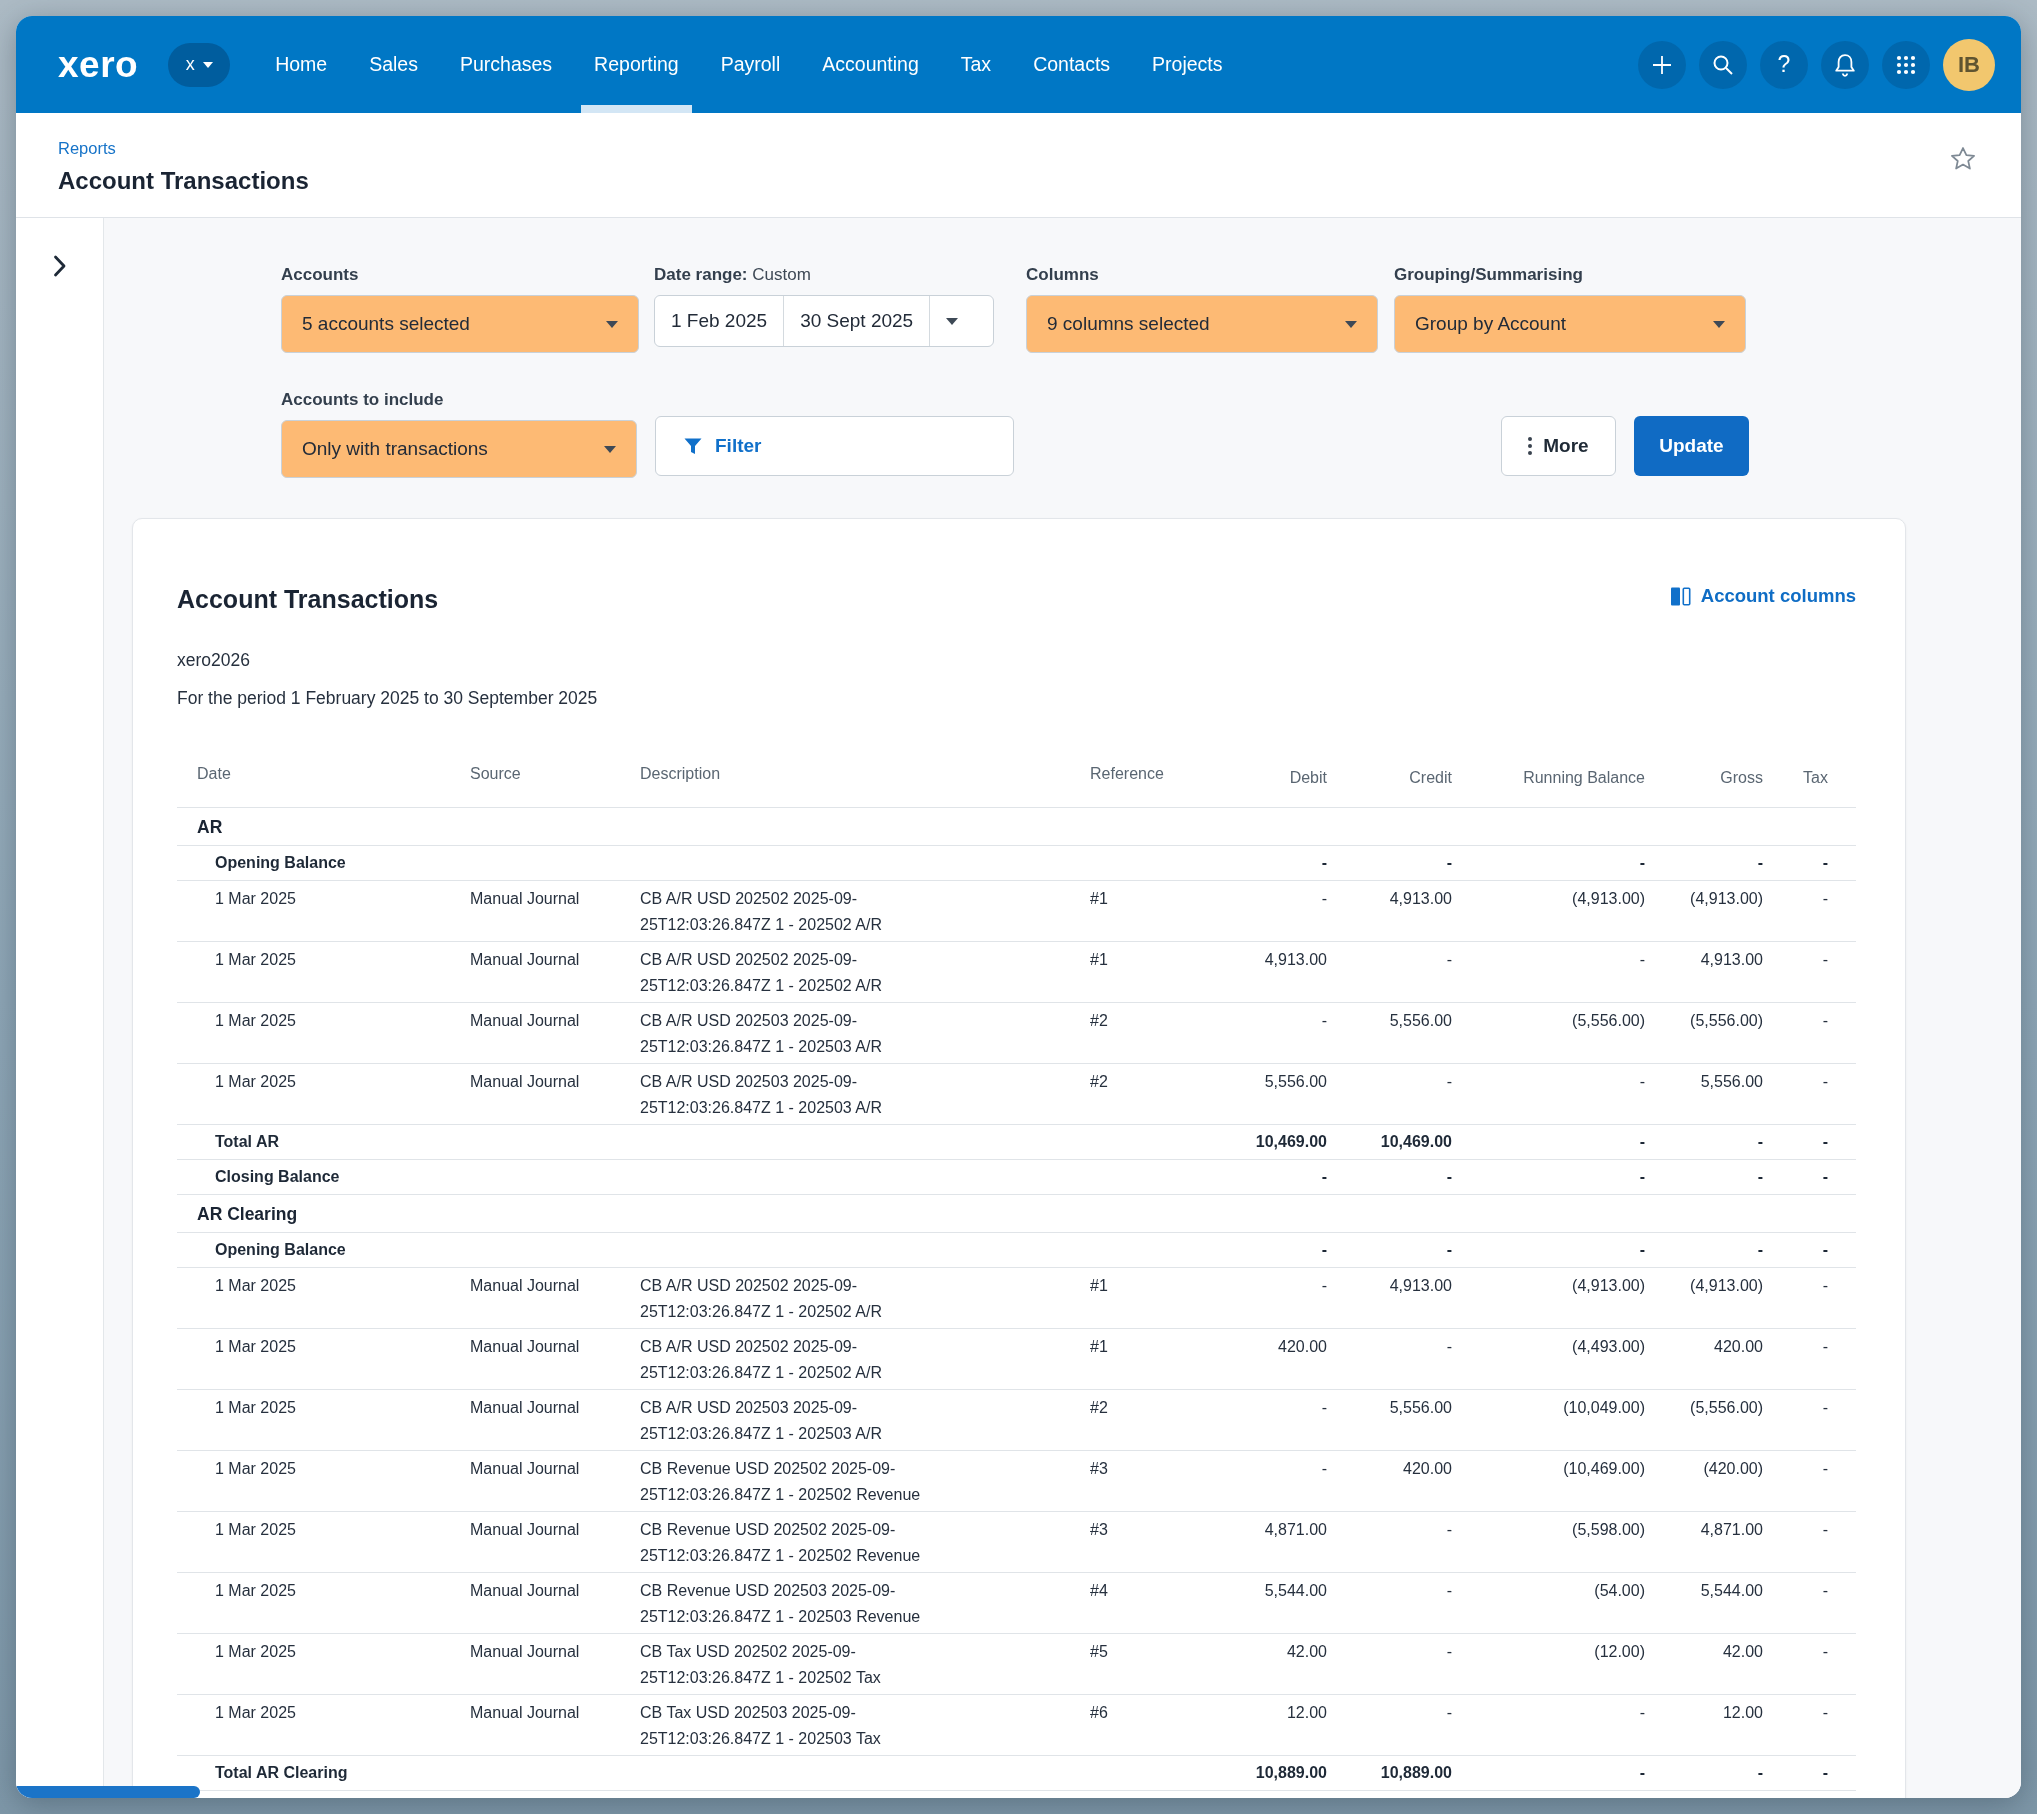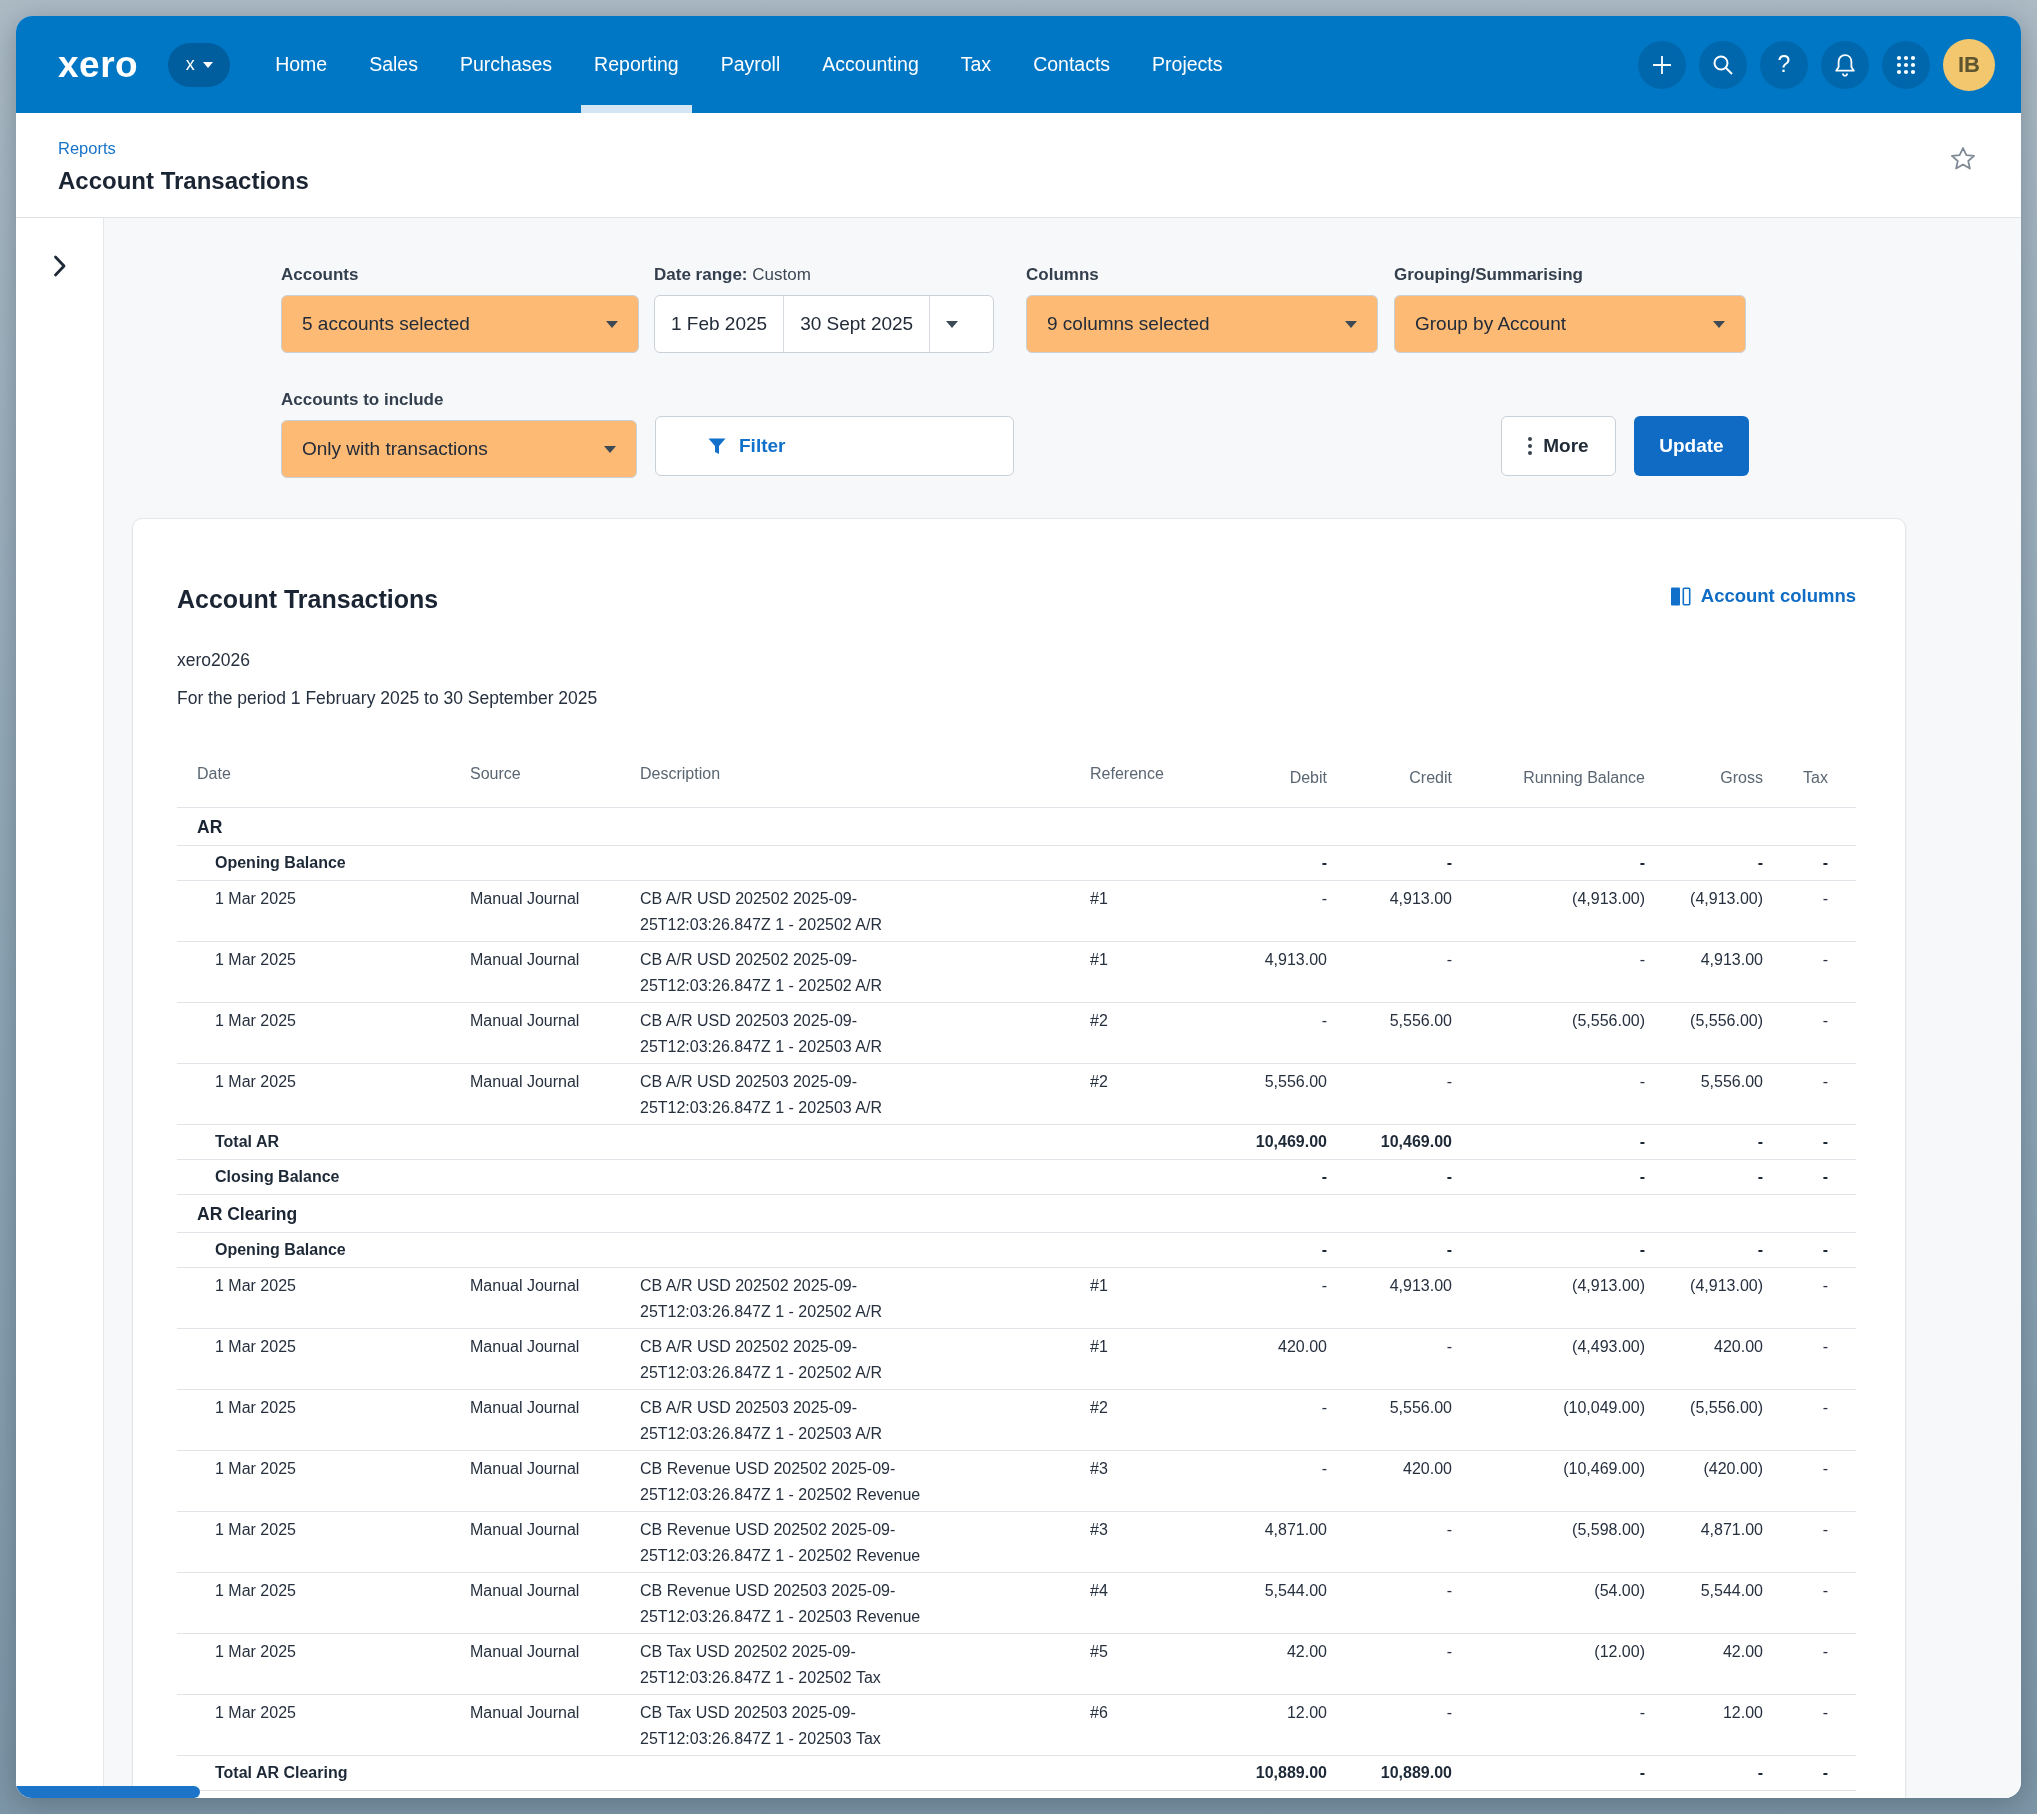--- a/index.html
+++ b/index.html
@@ -39,25 +39,25 @@
   .fgroup { position:absolute; top:47px; }
   .fg1 { left:177px; width:358px; }
   .fg2 { left:550px; width:340px; }
   .fg3 { left:922px; width:352px; }
   .fg4 { left:1290px; width:352px; }
   .fg-include { left:177px; top:172px; width:356px; position:absolute; }
   .flabel { font-size:17px; font-weight:700; color:#333F4D; line-height:19px; margin-bottom:11px; white-space:nowrap; }
   .flabel .light { font-weight:400; color:#3E4956; }
   .select { height:58px; background:#fdba74; border:1px solid #C9D1D8; border-radius:6px; display:flex; align-items:center; justify-content:space-between; padding:0 20px; font-size:19px; color:#222B38; cursor:pointer; }
   .caret-d { width:0; height:0; border-left:6px solid transparent; border-right:6px solid transparent; border-top:7px solid #3E4956; }
-  .dategroup { display:flex; height:58px; background:#fff; border:1px solid #C9D1D8; border-radius:6px; overflow:hidden; }
+  .dategroup { display:flex; height:52px; background:#fff; border:1px solid #C9D1D8; border-radius:6px; overflow:hidden; }
   .dseg { display:flex; align-items:center; padding:0 16px; font-size:19px; cursor:text; }
   .dseg.b { border-left:1px solid #D4DADF; }
   .dcaret { display:flex; align-items:center; justify-content:center; width:44px; border-left:1px solid #D4DADF; cursor:pointer; }
-  .filter-btn { position:absolute; left:551px; top:198px; width:359px; height:60px; background:#fff; border:1px solid #C9D1D8; border-radius:6px; display:flex; align-items:center; gap:13px; padding-left:52px; cursor:pointer; }
+  .filter-btn { position:absolute; left:551px; top:198px; width:359px; height:60px; background:#fff; border:1px solid #C9D1D8; border-radius:6px; display:flex; align-items:center; gap:13px; padding-left:28px; cursor:pointer; }
   .filter-btn span { color:#1070CA; font-size:19px; font-weight:700; }
   .more-btn { position:absolute; left:1397px; top:198px; width:115px; height:60px; background:#fff; border:1px solid #C9D1D8; border-radius:6px; display:flex; align-items:center; justify-content:center; gap:11px; font-size:19px; font-weight:700; color:#1F2A36; cursor:pointer; }
   .vdots { display:flex; flex-direction:column; gap:3px; }
   .vdots i { width:4px; height:4px; border-radius:50%; background:#39434F; }
   .update-btn { position:absolute; left:1530px; top:198px; width:115px; height:60px; background:#106BC4; border:none; border-radius:6px; color:#fff; font-size:19px; font-weight:700; cursor:pointer; font-family:inherit; }
 
   
   .card { margin-left:28px; width:1774px; min-height:1330px; background:#fff; border:1px solid #E3E6EA; border-radius:10px; padding:60px 49px 40px 44px; box-shadow:0 1px 3px rgba(20,30,40,.05); }
   .card-head { display:flex; justify-content:space-between; align-items:flex-start; }
   .report-title { font-size:25px; font-weight:700; color:#1A2433; line-height:40px; }

